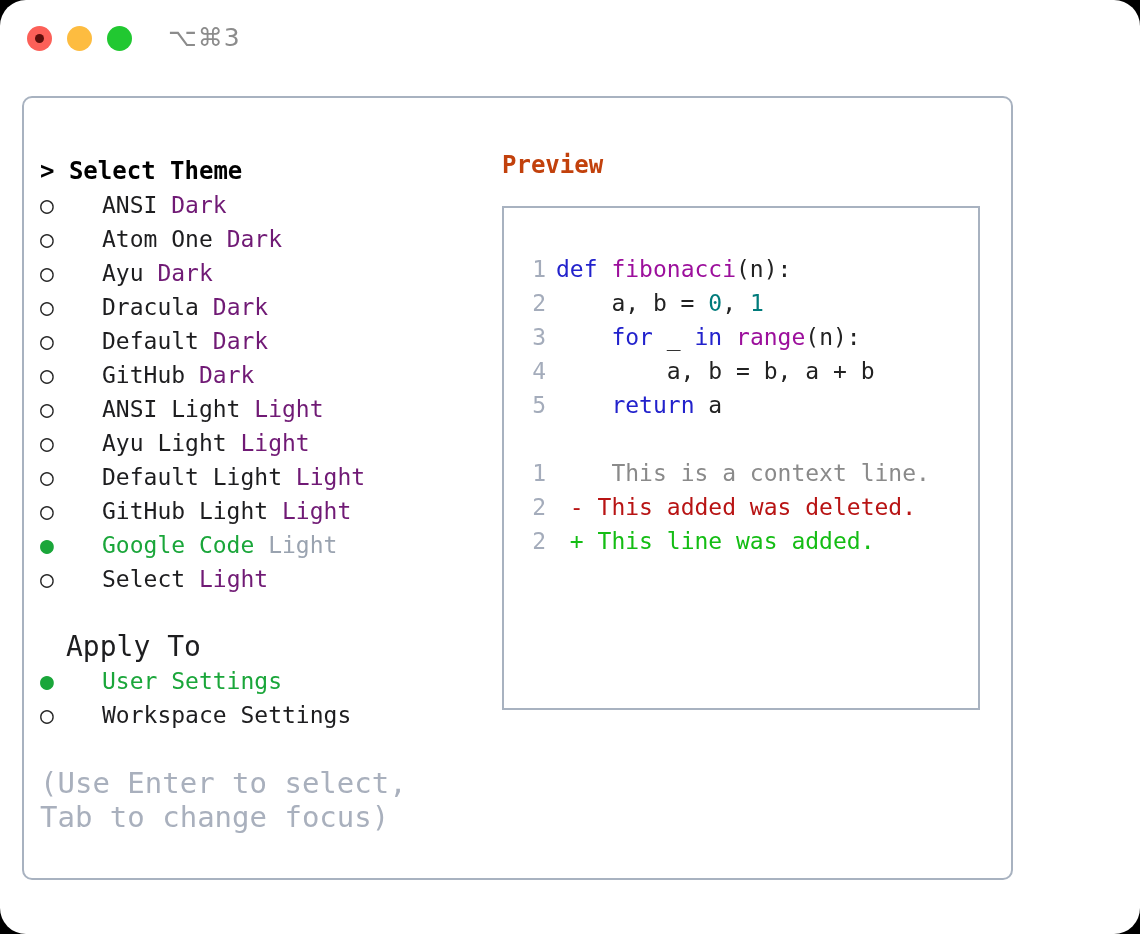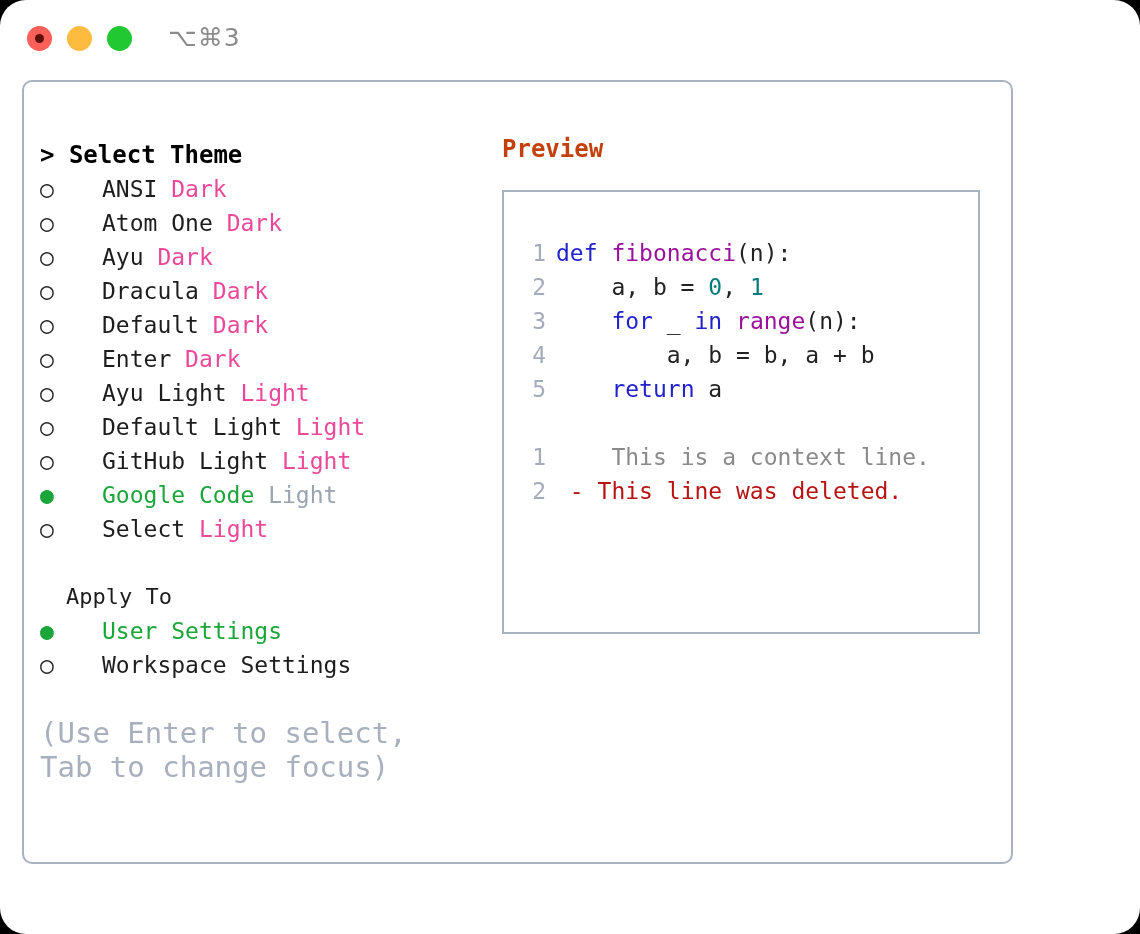--- a/index.html
+++ b/index.html
@@ -65,21 +65,21 @@
     letter-spacing: 1px;
     color: #8c8c8c;
     font-family: "DejaVu Sans", "Liberation Sans", sans-serif;
     white-space: pre;
   }
 
   
   #panel {
     position: absolute;
     left: 22px;
-    top: 80px;
+    top: 96px;
     width: 991px;
     height: 784px;
     border: 2px solid #a8b2c0;
     border-radius: 10px;
     box-sizing: border-box;
     background: #ffffff;
   }
 
   
   #left-col {
@@ -105,28 +105,28 @@
   .bullet {
     display: inline-block;
     width: 26px;
     white-space: pre;
   }
   .bullet.off { color: #2b2b2b; }
   .bullet.on  { color: #1aa63a; }
   .opt-row.selected .label { color: #1aa63a; }
   .label { color: #1d1d1f; margin-left: 36px; }
   .tag {
-    color: #ec4899;
+    color: #701a75;
   }
   .opt-row.selected .tag { color: #9aa3b0; }
 
   .section-gap { height: 34px; }
 
   .subheading {
-    font-size: 22px;
+    font-size: 28px;
     line-height: 34px;
     color: #1d1d1f;
     white-space: pre;
     padding-left: 26px;
   }
 
   #hint {
     margin-top: 34px;
     font-size: 29px;
     line-height: 34px;
@@ -145,21 +145,21 @@
     font-size: 24px;
     font-weight: bold;
     color: #c2410c;
     line-height: 34px;
     margin-bottom: 24px;
   }
   #code-box {
     border: 2px solid #a8b2c0;
     box-sizing: border-box;
     width: 478px;
-    height: 444px;
+    height: 504px;
     background: #ffffff;
     padding: 44px 0 0 8px;
   }
   .code-line {
     font-size: 23px;
     line-height: 34px;
     white-space: pre;
     color: #222222;
   }
   .lno {
@@ -196,21 +196,22 @@
 
     <div id="left-col">
       <div class="heading-row">&gt; Select Theme</div>
 
       <div id="theme-list">
           <div class="opt-row"><span class="bullet off">○</span><span class="label">ANSI</span><span class="tag"> Dark</span></div>
           <div class="opt-row"><span class="bullet off">○</span><span class="label">Atom One</span><span class="tag"> Dark</span></div>
           <div class="opt-row"><span class="bullet off">○</span><span class="label">Ayu</span><span class="tag"> Dark</span></div>
           <div class="opt-row"><span class="bullet off">○</span><span class="label">Dracula</span><span class="tag"> Dark</span></div>
           <div class="opt-row"><span class="bullet off">○</span><span class="label">Default</span><span class="tag"> Dark</span></div>
-          <div class="opt-row"><span class="bullet off">○</span><span class="label">Enter</span><span class="tag"> Dark</span></div>
+          <div class="opt-row"><span class="bullet off">○</span><span class="label">GitHub</span><span class="tag"> Dark</span></div>
+          <div class="opt-row"><span class="bullet off">○</span><span class="label">ANSI Light</span><span class="tag"> Light</span></div>
           <div class="opt-row"><span class="bullet off">○</span><span class="label">Ayu Light</span><span class="tag"> Light</span></div>
           <div class="opt-row"><span class="bullet off">○</span><span class="label">Default Light</span><span class="tag"> Light</span></div>
           <div class="opt-row"><span class="bullet off">○</span><span class="label">GitHub Light</span><span class="tag"> Light</span></div>
           <div class="opt-row selected"><span class="bullet on">●</span><span class="label">Google Code</span><span class="tag"> Light</span></div>
           <div class="opt-row"><span class="bullet off">○</span><span class="label">Select</span><span class="tag"> Light</span></div>
         </div>
 
       <div class="section-gap"></div>
 
       <div class="subheading">Apply To</div>
@@ -229,19 +230,20 @@
         <div id="code-lines">
             <div class="code-line"><span class="lno">1</span><span class="kw">def </span><span class="fn">fibonacci</span><span class="pl">(n):</span></div>
             <div class="code-line"><span class="lno">2</span><span class="pl">    a, b = </span><span class="num">0</span><span class="pl">, </span><span class="num">1</span></div>
             <div class="code-line"><span class="lno">3</span><span class="pl">    </span><span class="kw">for</span><span class="pl"> _ </span><span class="kw">in</span><span class="pl"> </span><span class="fn">range</span><span class="pl">(n):</span></div>
             <div class="code-line"><span class="lno">4</span><span class="pl">        a, b = b, a + b</span></div>
             <div class="code-line"><span class="lno">5</span><span class="pl">    </span><span class="kw">return</span><span class="pl"> a</span></div>
           </div>
         <div class="blank-line"></div>
         <div id="diff-lines">
             <div class="code-line"><span class="lno">1</span><span class="ctx">  </span><span class="ctx">  This is a context line.</span></div>
-            <div class="code-line"><span class="lno">2</span><span class="del"> -</span><span class="del"> This line was deleted.</span></div>
+            <div class="code-line"><span class="lno">2</span><span class="del"> -</span><span class="del"> This added was deleted.</span></div>
+            <div class="code-line"><span class="lno">2</span><span class="add"> +</span><span class="add"> This line was added.</span></div>
           </div>
       </div>
     </div>
 
   </div>
 </div>
 
 </body></html>

